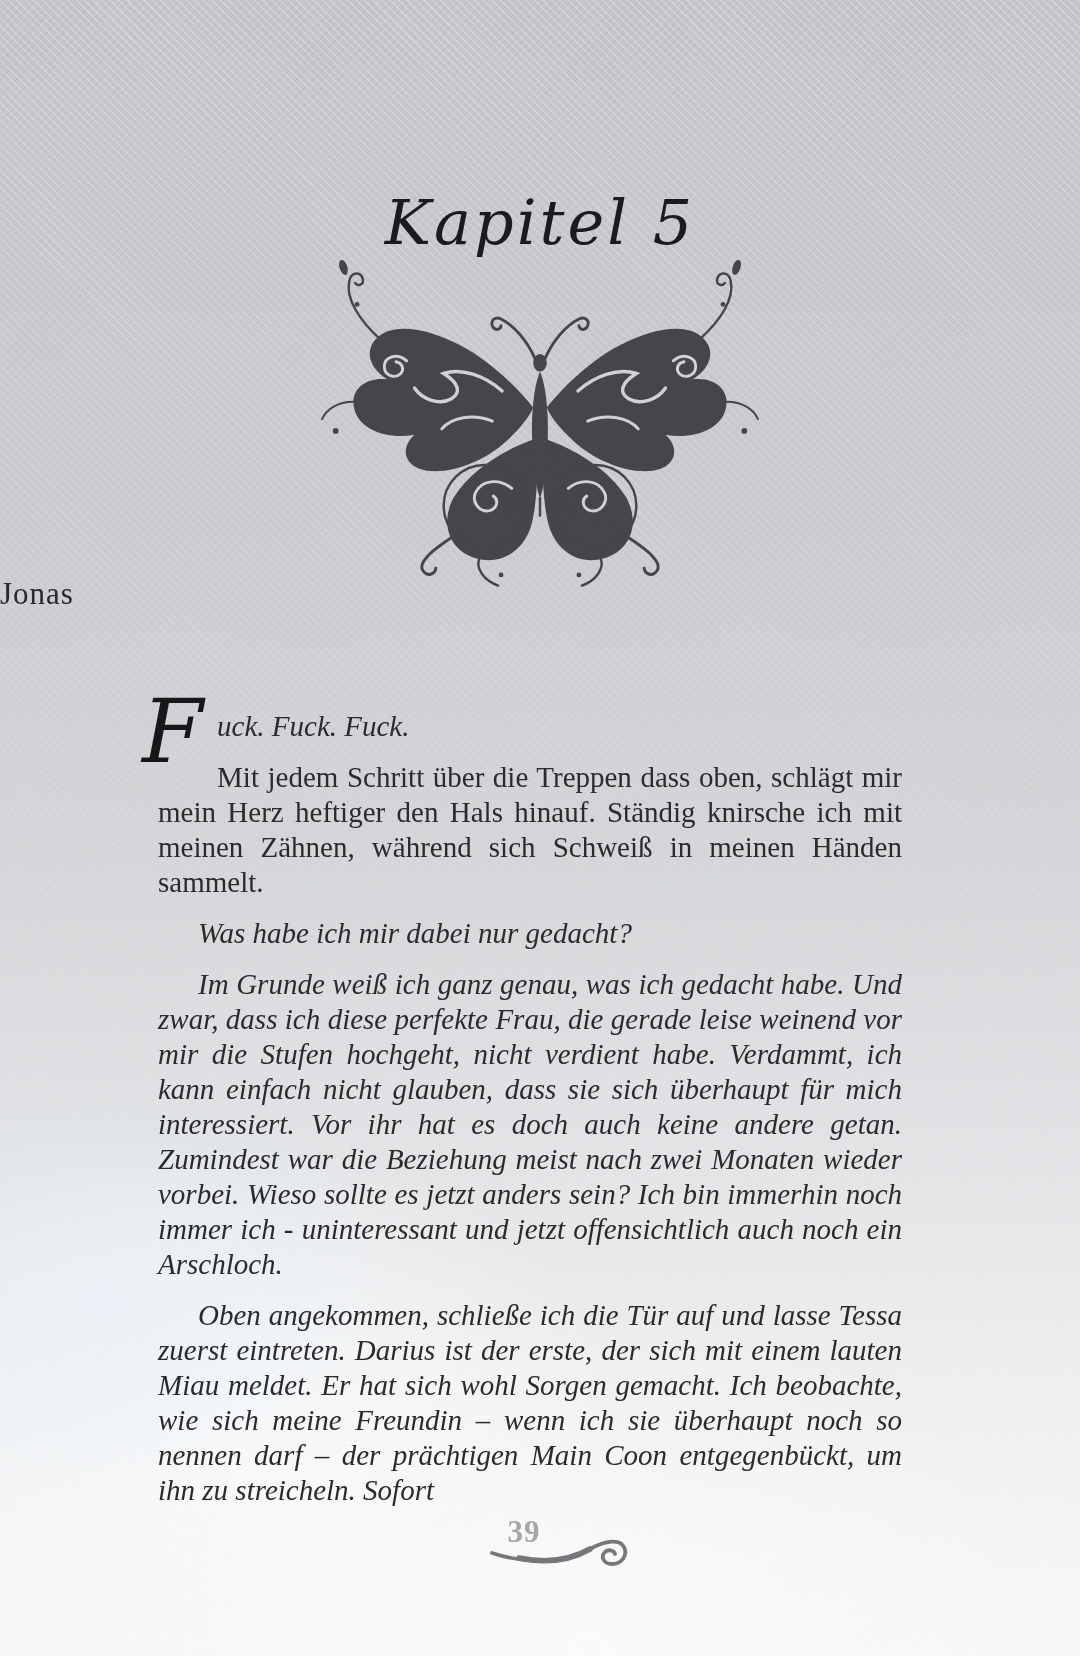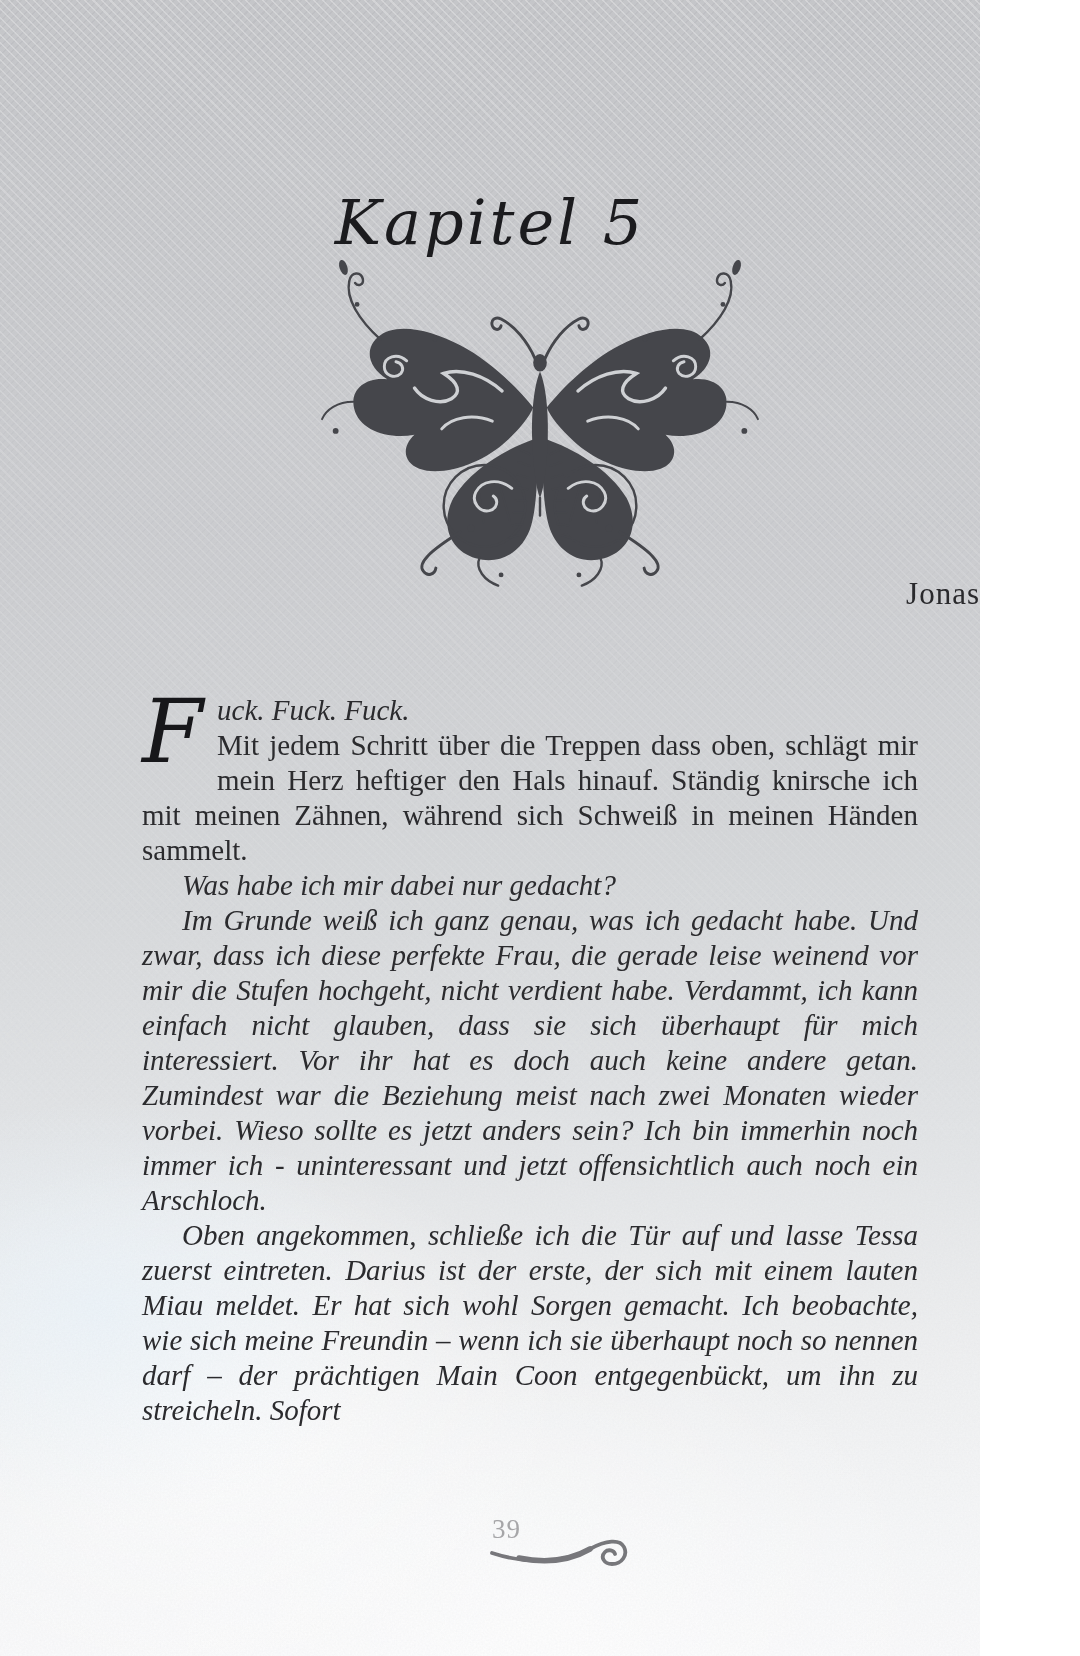--- a/index.html
+++ b/index.html
@@ -1,18 +1,18 @@
 <!DOCTYPE html>
 <html lang="de"><head>
 <meta charset="utf-8">
 <style>
   html, body { margin: 0; padding: 0; background: #ffffff; }
   .page {
     position: relative;
-    width: 980px;
+    width: 1080px;
     height: 1656px;
     overflow: hidden;
     font-family: "Liberation Serif", serif;
     background:
       radial-gradient(42% 18% at 10% 79%, rgba(236,244,250,0.85) 0%, rgba(236,244,250,0) 70%),
       radial-gradient(55% 26% at 22% 86%, rgba(255,255,255,0.9) 0%, rgba(255,255,255,0) 65%),
       radial-gradient(60% 30% at 55% 100%, rgba(255,255,255,0.85) 0%, rgba(255,255,255,0) 70%),
       linear-gradient(180deg, #c6c7ca 0%, #c9cacd 16%, #cdced1 34%, #d6d8da 52%, #e3e5e7 68%, #f0f1f2 82%, #f8f9fa 94%, #fbfbfc 100%);
   }
   
@@ -35,47 +35,47 @@
     font-family: "DejaVu Serif", serif;
     font-style: italic; font-weight: 400;
     font-size: 62px; letter-spacing: 3px;
     color: #1b1b1e; z-index: 3;
   }
   .butterfly-wrap { position: absolute; top: 246px; left: 287px; width: 506px; z-index: 2; }
   .butterfly-wrap svg { display: block; width: 506px; height: auto; }
 
   .pov-name {
     position: absolute; top: 576px; left: 0; right: 0;
-    text-align: right; font-size: 31px; letter-spacing: 1px;
+    text-align: left; font-size: 31px; letter-spacing: 1px;
     color: #29292c; z-index: 3;
   }
 
   .body-text {
     position: absolute; top: 693px; left: 142px; width: 776px;
     font-size: 29px; line-height: 35px; color: #2b2b2e;
     z-index: 3;
     text-align: justify;
     hyphens: auto; -webkit-hyphens: auto;
   }
-  .body-text p { margin: 0; }
+  .body-text p { margin: 16px; }
   .ital { font-style: italic; }
   .ind { text-indent: 40px; font-style: italic; }
   .dropcap {
     float: left;
     font-family: "DejaVu Serif", serif;
     font-style: italic;
     font-size: 88px; line-height: 70px;
     padding: 4px 14px 0 0;
     color: #17171a;
   }
 
   .page-number {
     position: absolute; top: 1514px; left: 492px; width: 64px;
-    text-align: left; font-size: 27px; letter-spacing: 1px;
-    color: #a6a6a8; z-index: 3;
+    text-align: center; font-size: 31px; letter-spacing: 1px;
+    color: #a6a6a8; z-index: 3; font-weight: bold;
   }
   .flourish { position: absolute; top: 1527px; left: 489px; width: 142px; height: 41px; z-index: 2; }
 </style>
 </head>
 <body>
 
 <div class="page">
 
   <svg class="texture" width="1080" height="1656" aria-hidden="true">
     <filter id="grain">

